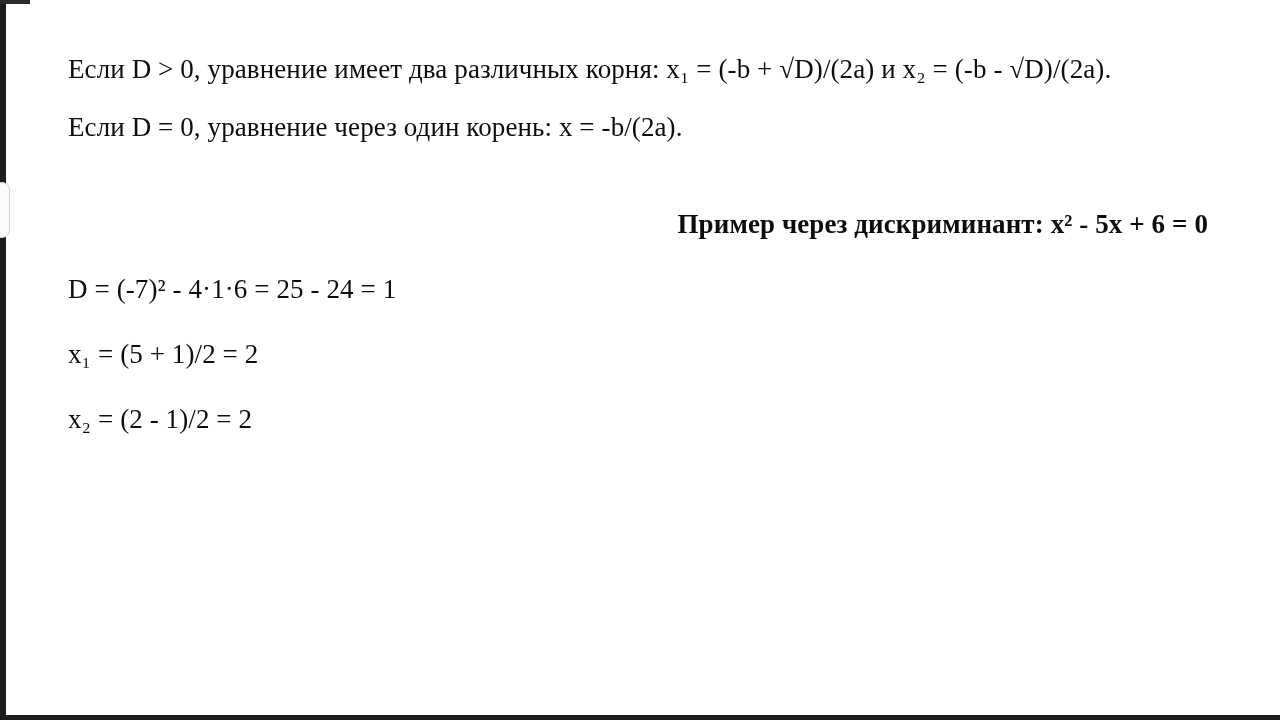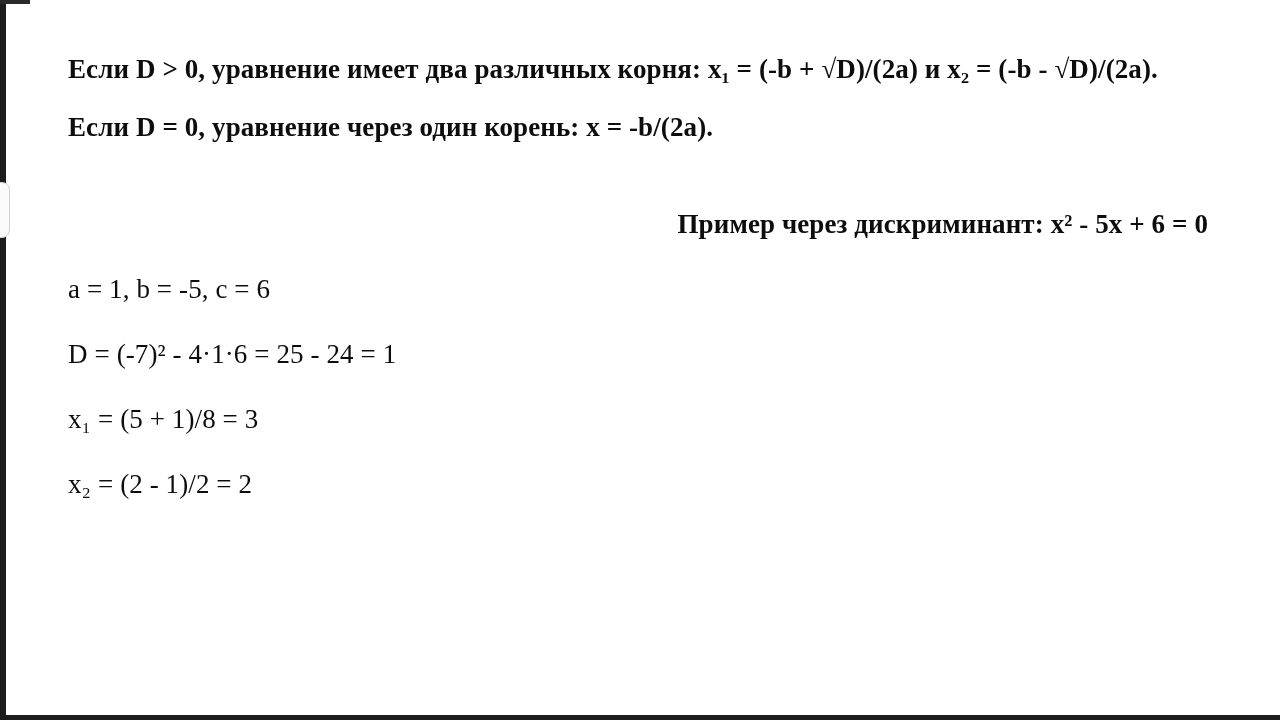--- a/index.html
+++ b/index.html
@@ -63,21 +63,21 @@
   }
 
   .para {
     font-size: 27px;
     line-height: 58px;
     letter-spacing: 0.1px;
     white-space: normal;
   }
 
   .para.bold-block {
-    font-weight: 700;
+    font-weight: 400;
   }
 
   .block-gap {
     height: 36px;
   }
 
   .example-line {
     font-size: 27px;
     line-height: 65px;
     letter-spacing: 0.1px;
@@ -100,21 +100,20 @@
 
   <div class="para bold-block">Если D &gt; 0, уравнение имеет два различных корня: x₁ = (-b + √D)/(2a) и x₂ = (-b - √D)/(2a).</div>
 
   <div class="para bold-block">Если D = 0, уравнение через один корень: x = -b/(2a).</div>
 
 
   <div class="block-gap"></div>
 
   <div class="example-line first">Пример через дискриминант: x² - 5x + 6 = 0</div>
 
-  <div class="example-line">a = 1, b = -5, c = 6</div>
 
   <div class="example-line">D = (-7)² - 4·1·6 = 25 - 24 = 1</div>
 
-  <div class="example-line">x₁ = (5 + 1)/8 = 3</div>
+  <div class="example-line">x₁ = (5 + 1)/2 = 2</div>
 
   <div class="example-line">x₂ = (2 - 1)/2 = 2</div>
 
 </div>
 
 </body></html>

